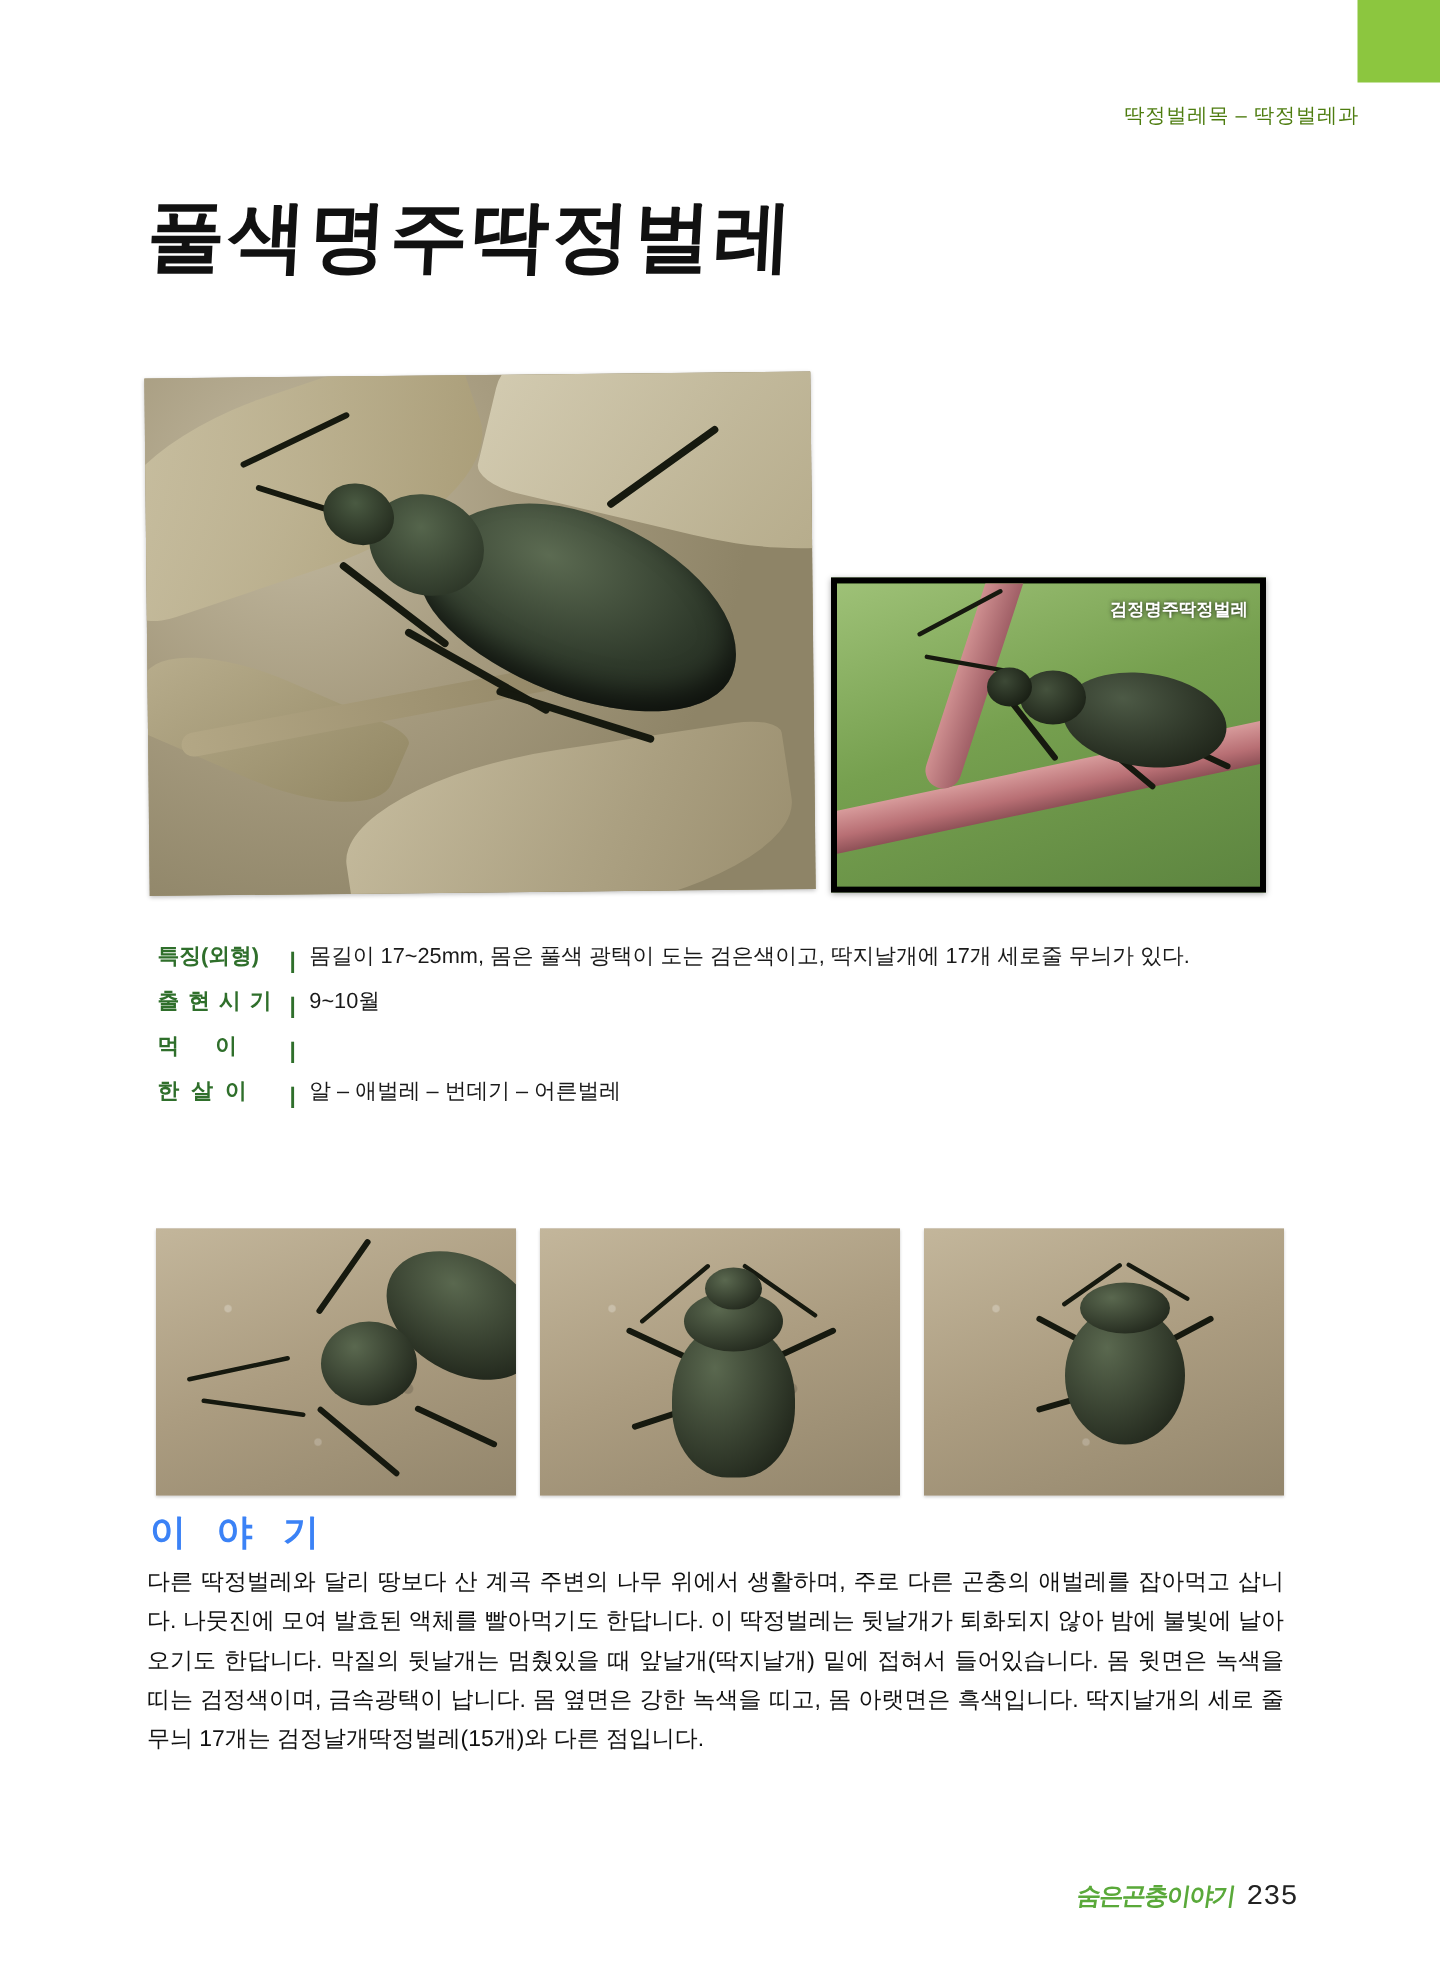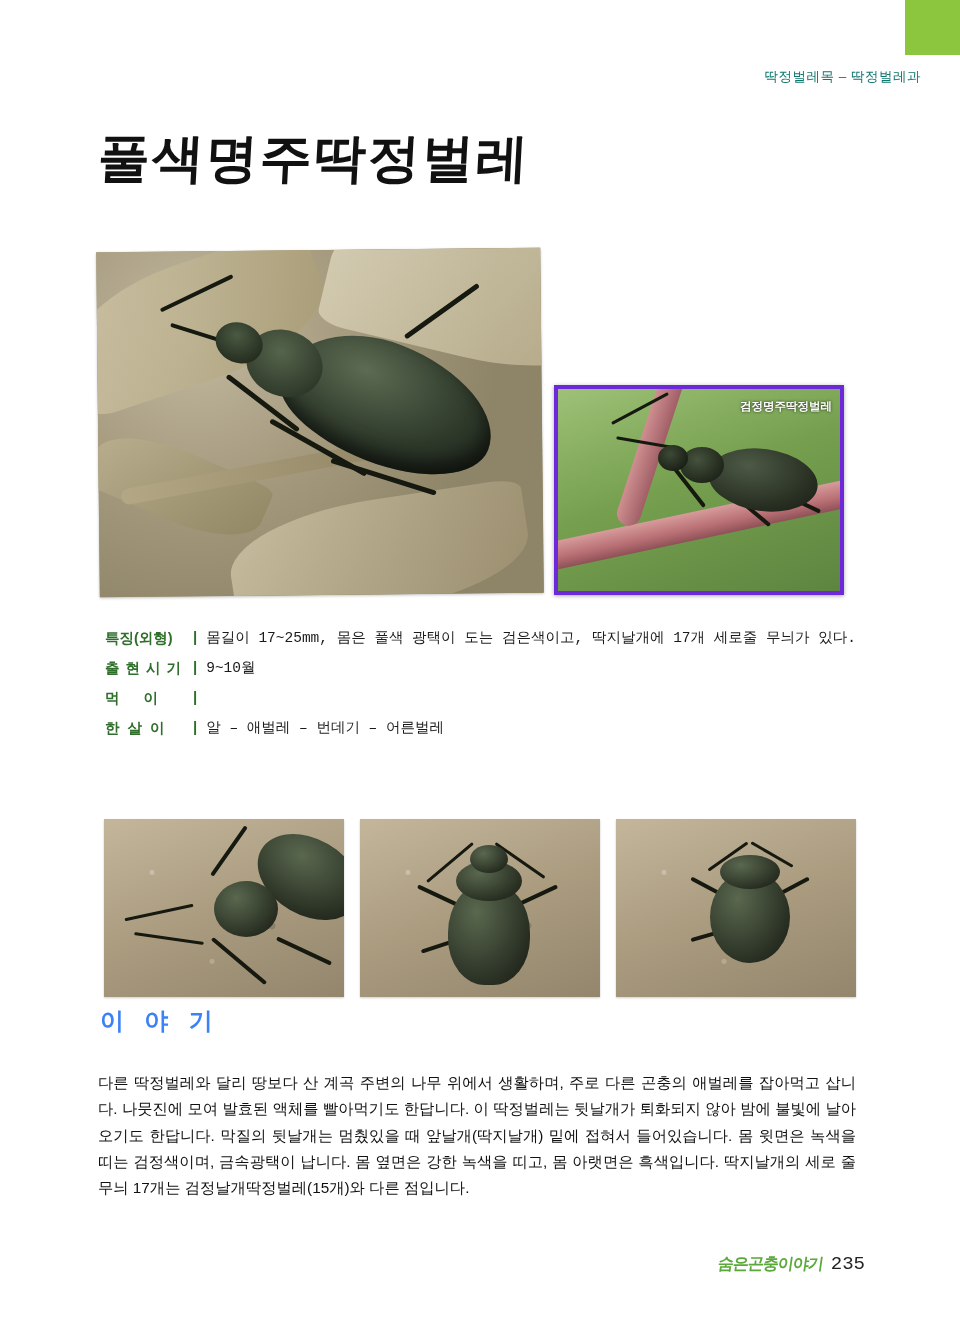--- a/index.html
+++ b/index.html
@@ -15,23 +15,23 @@
 
   
   .corner-block {
     position: absolute;
     top: 0; right: 0;
     width: 55px; height: 55px;
     background: #8cc63f;
   }
   .header-cat {
     position: absolute;
-    top: 68px; right: 39px;
+    top: 68px; right: 54px;
     font-size: 13.5px;
-    color: #0f766e;
+    color: #4d7c0f;
     letter-spacing: 0.5px;
   }
 
   
   .title-wrap {
     position: absolute;
     left: 98px; top: 130px;
     width: 800px;
     height: 80px;
   }
@@ -118,21 +118,21 @@
     position: absolute;
     background: #16190f;
     border-radius: 3px;
   }
 
   
   .inset-photo {
     position: absolute;
     left: 554px; top: 385px;
     width: 290px; height: 210px;
-    border: 4px solid #6d28d9;
+    border: 4px solid #000000;
     box-shadow: 0 1px 4px rgba(0,0,0,0.35);
     overflow: hidden;
     background: #6f9a4c;
   }
   .inset-bg2 {
     position: absolute; inset: 0;
     background: linear-gradient(160deg,#9ec177 0%, #76a04f 45%, #5d8540 100%);
   }
   .stem {
     position: absolute;
@@ -177,21 +177,21 @@
   }
 
   
   .facts {
     position: absolute;
     left: 105px; top: 628px;
     width: 760px;
   }
   .fact-row {
     display: flex;
-    align-items: flex-start;
+    align-items: flex-end;
     margin-bottom: 9px;
     font-size: 15px;
   }
   .fact-label {
     color: #2f6f2b;
     font-weight: bold;
     width: 86px;
     flex: 0 0 86px;
     text-align: justify;
     font-size: 14.5px;
@@ -200,21 +200,20 @@
   }
   .fact-sep {
     color: #2f6f2b;
     margin: 0 9px 0 2px;
     font-weight: bold;
   }
   .fact-value {
     color: #1a1a1a;
     font-size: 14.5px;
     line-height: 1.45;
-    font-family: Liberation Mono, monospace;
   }
 
   
   .strip {
     position: absolute;
     left: 104px; top: 819px;
     width: 752px; height: 178px;
     display: flex;
     justify-content: space-between;
   }
@@ -251,21 +250,20 @@
   }
   .story-body {
     position: absolute;
     left: 98px; top: 1042px;
     width: 758px;
     font-size: 15.3px;
     line-height: 1.72;
     color: #101010;
     text-align: justify;
     text-justify: inter-character;
-    margin-top: 28px;
   }
 
   
   .footer {
     position: absolute;
     right: 95px; bottom: 48px;
     display: flex;
     align-items: flex-end;
     gap: 8px;
   }

